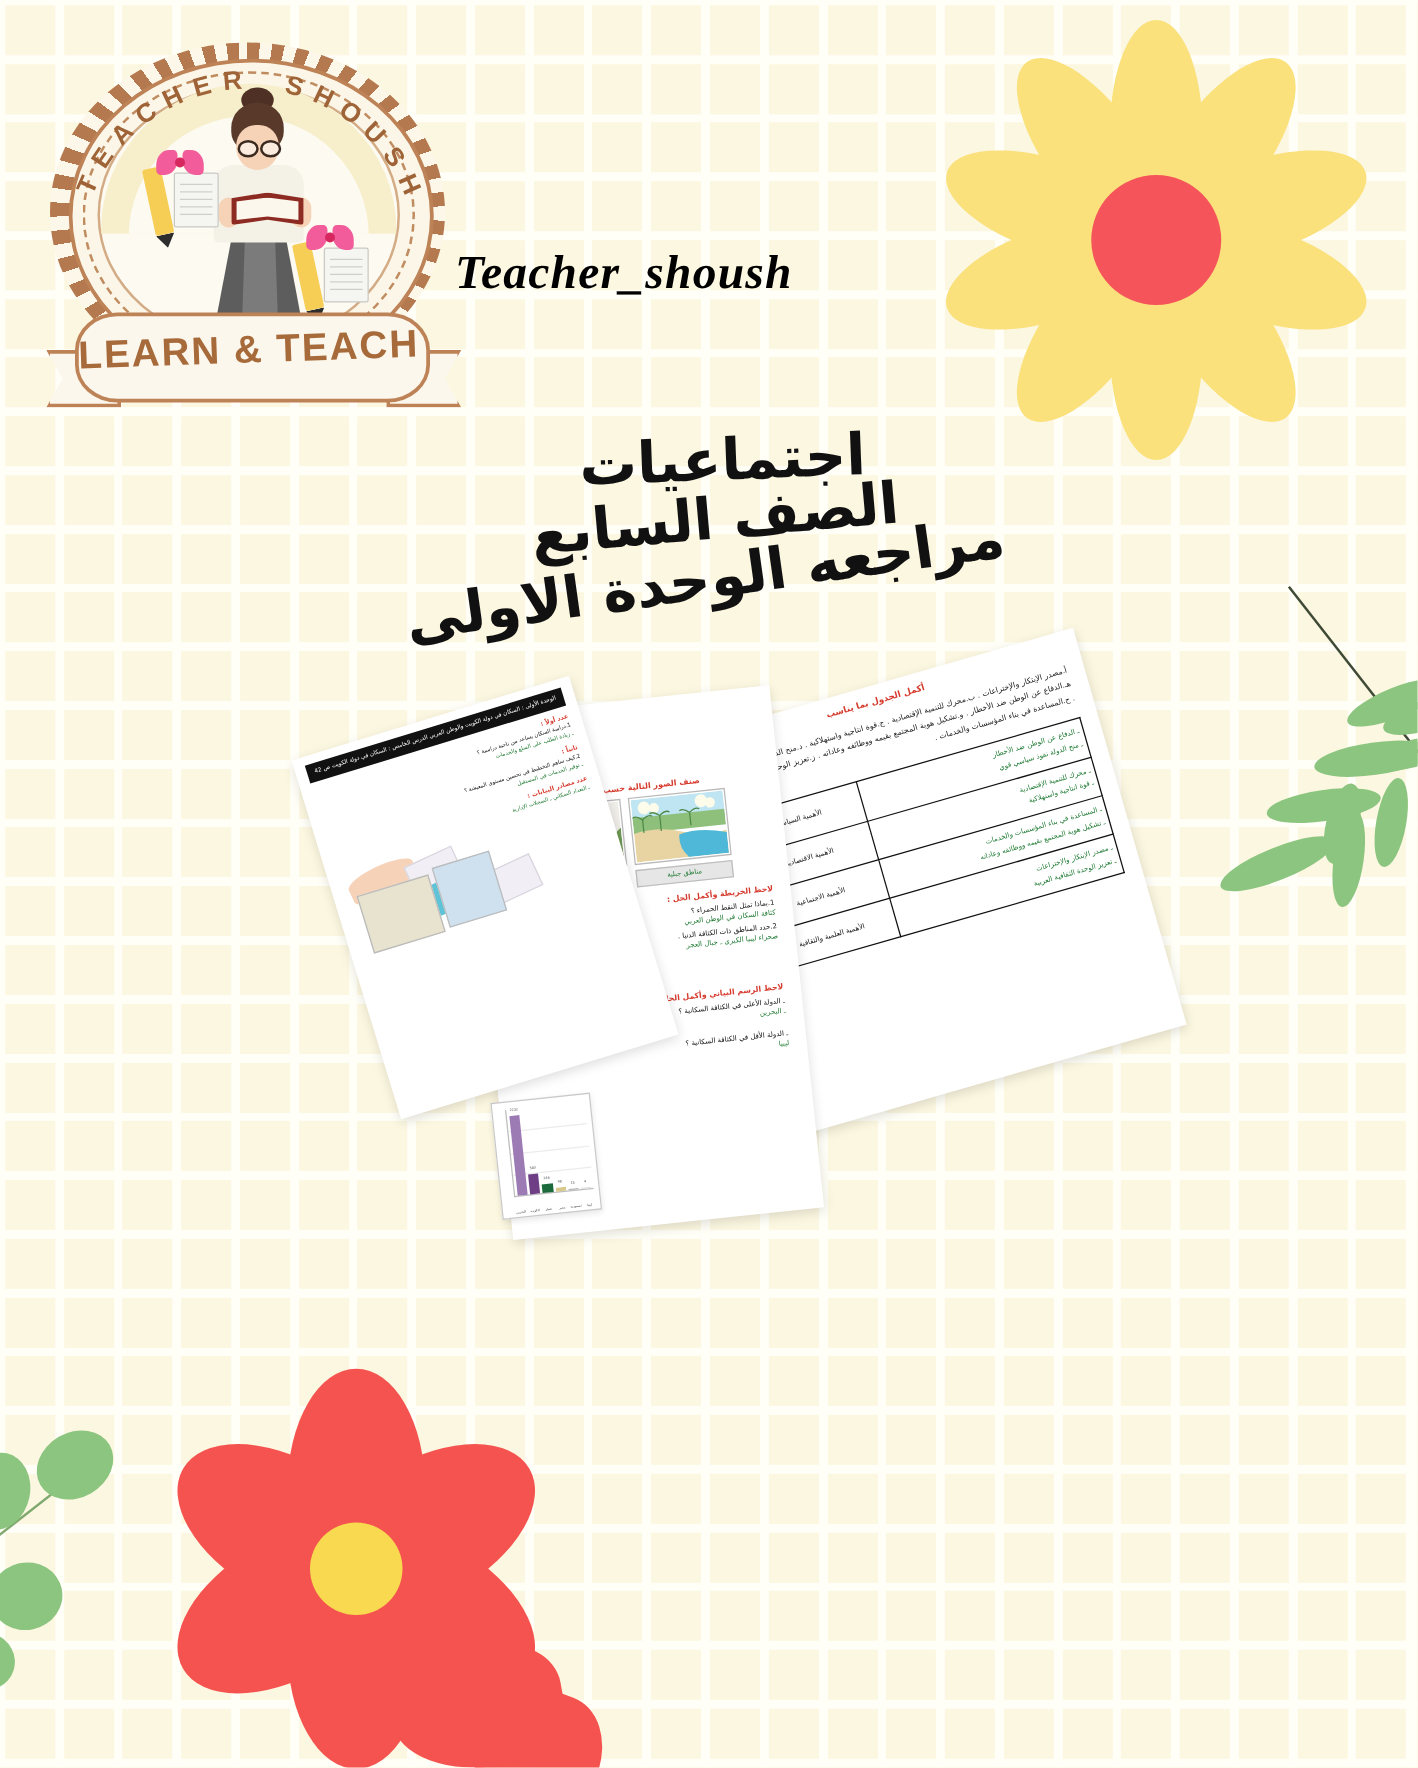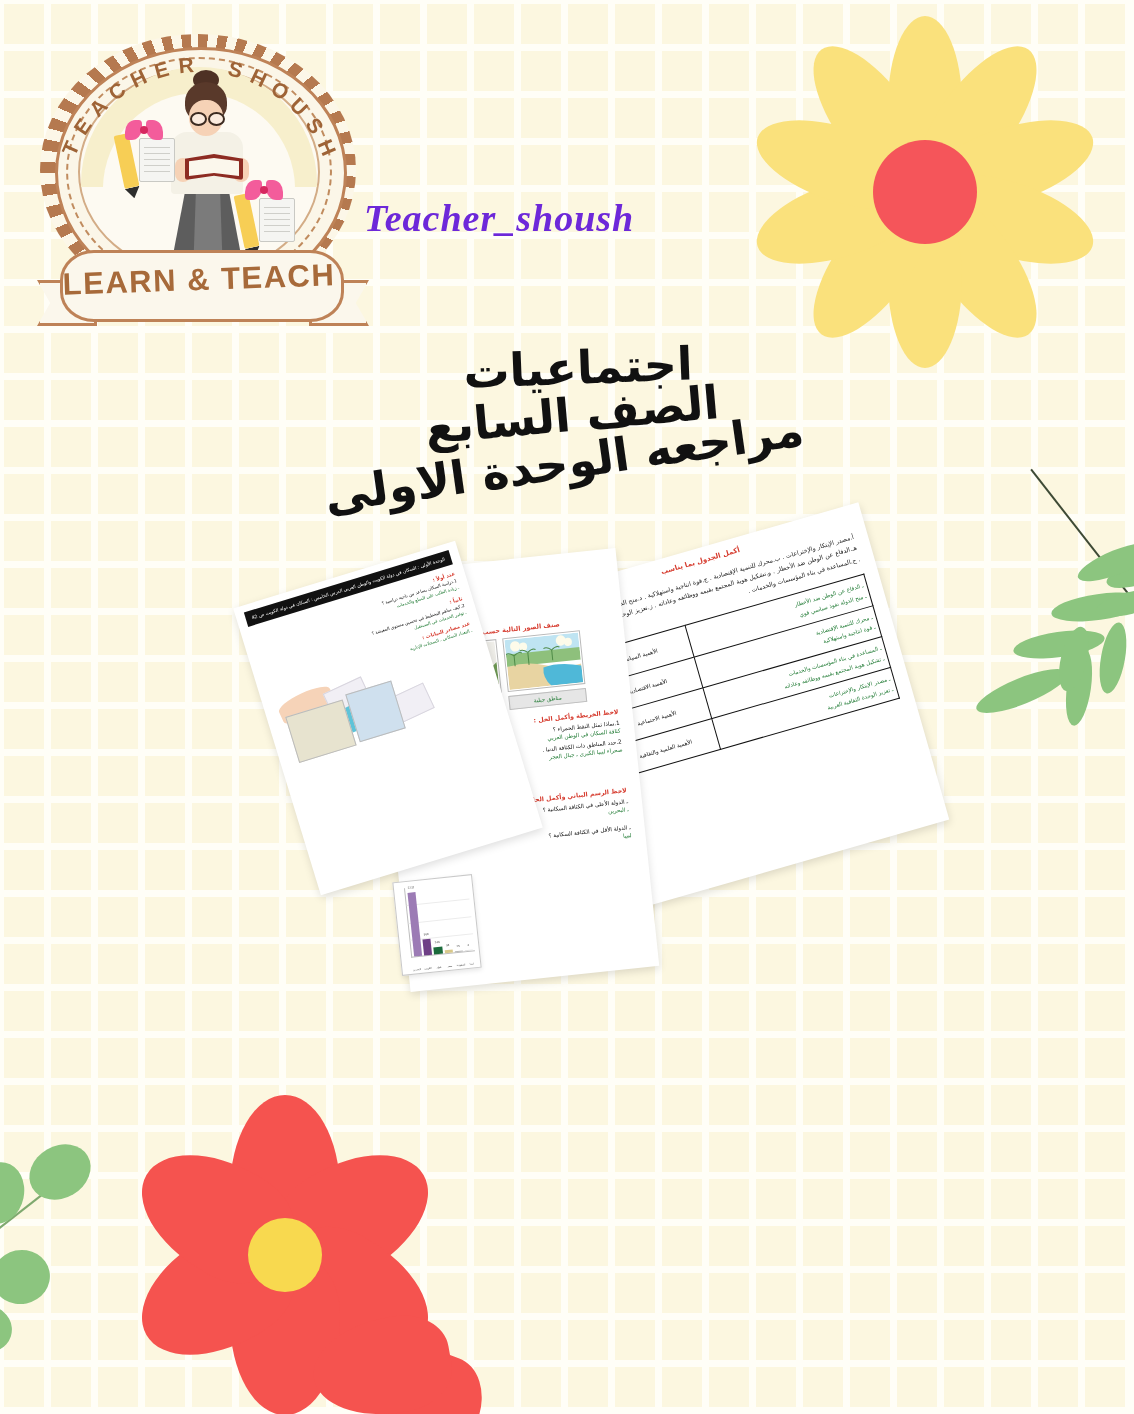--- a/index.html
+++ b/index.html
@@ -127,21 +127,21 @@
   #logo .rib-tailL,#logo .rib-tailR{
     position:absolute;top:268px;width:54px;height:40px;background:#FBF7EC;border:3px solid #BE8257;
   }
   #logo .rib-tailL{left:4px;clip-path:polygon(0 0,100% 0,100% 100%,0 100%,22% 50%);}
   #logo .rib-tailR{left:276px;clip-path:polygon(0 0,100% 0,78% 50%,100% 100%,0 100%);}
 
   
   #brand{
     position:absolute;left:364px;top:196px;
     font-family:"Liberation Serif",serif;
-    font-weight:bold;font-style:italic;font-size:38px;color:#6d28d9;
+    font-weight:bold;font-style:italic;font-size:38px;color:#000000;
     letter-spacing:1px;
   }
 
   
   #title{
     position:absolute;left:270px;top:345px;width:600px;
     text-align:center;direction:rtl;
     font-family:"DejaVu Sans",sans-serif;
     font-weight:bold;color:#111;
     line-height:1.02;

